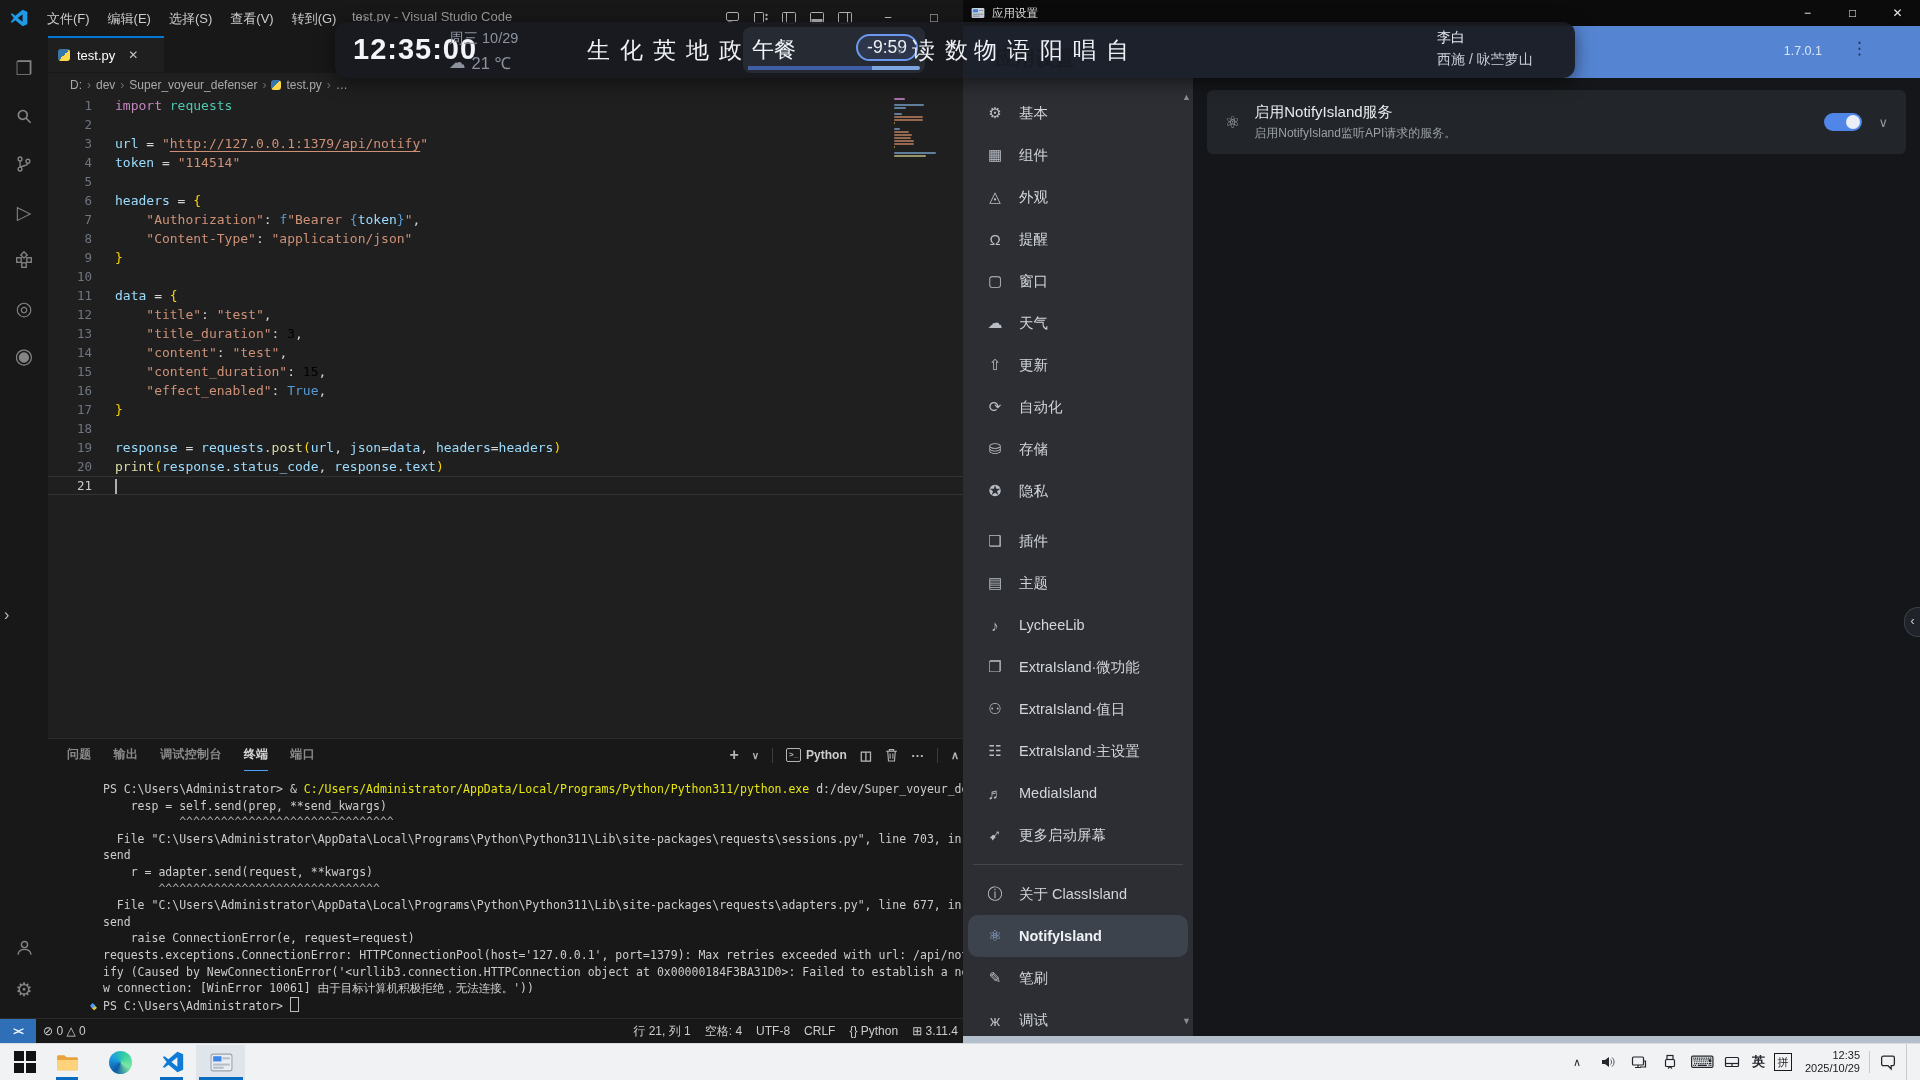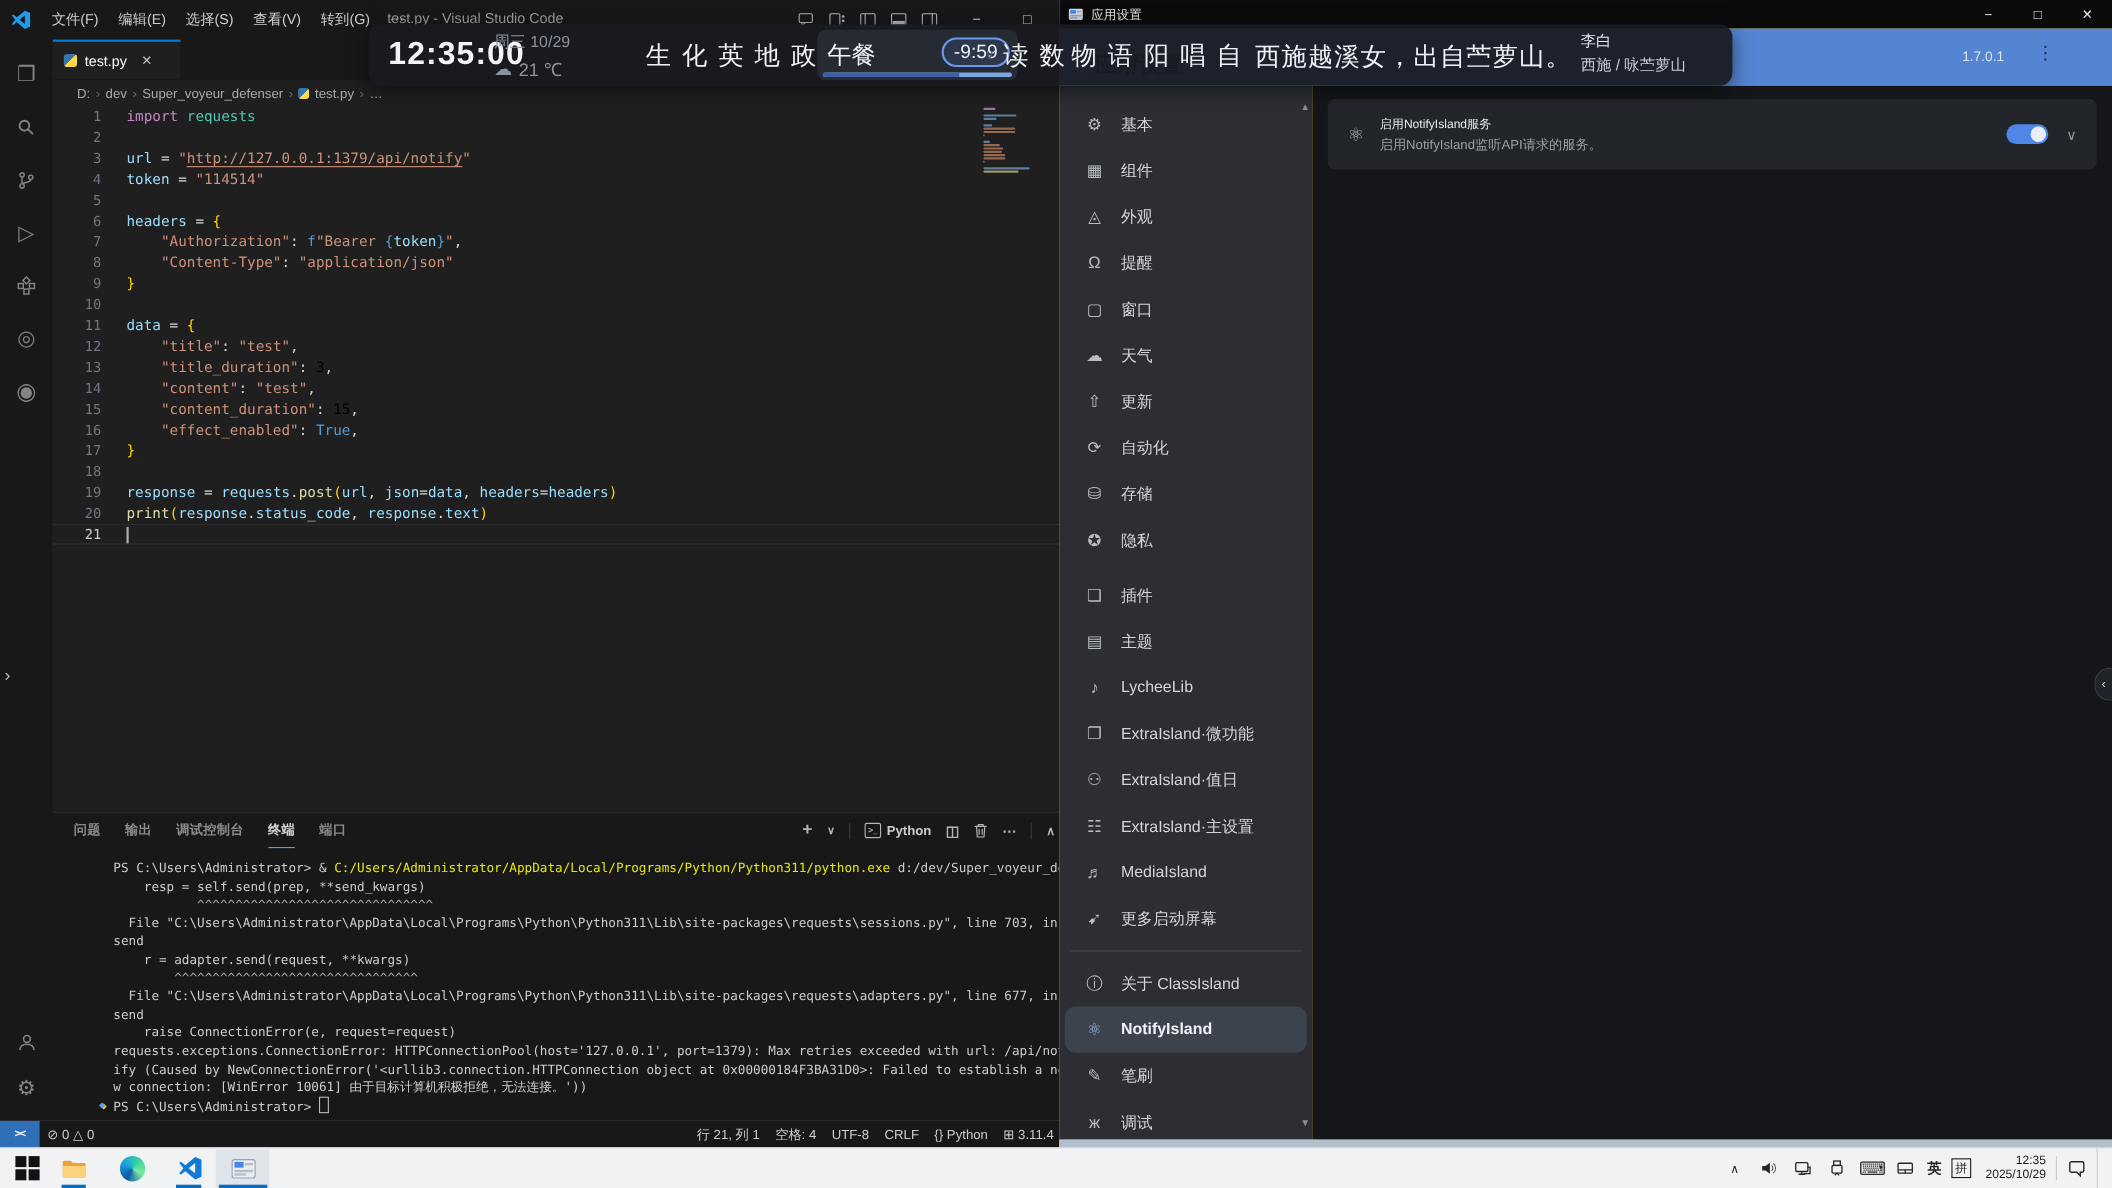--- a/index.html
+++ b/index.html
@@ -80,21 +80,21 @@
   .nav-item.sel .nav-ic{color:#9db7e8;}
   .nav-item.sel .nav-label{color:#eef1f6;font-weight:bold;}
   .nav-div{height:1px;background:#43464c;margin:8px 10px;}
   .nav-gap{height:8px;}
   .nav-scroll{position:absolute;right:2px;top:14px;bottom:10px;width:9px;}
   .nav-scroll .arr{position:absolute;left:0;width:9px;color:#8a8e94;font-size:9px;text-align:center;}
   .s-content{position:absolute;left:230px;top:78px;right:0;bottom:7px;background:#141619;}
   .s-card{position:absolute;left:14px;right:14px;top:12px;height:64px;background:#222529;border-radius:6px;
       display:flex;align-items:center;padding:0 18px;box-sizing:border-box;}
   .s-card-ic{color:#aab0b8;font-size:17px;margin-right:14px;flex:none;}
-  .s-card-title{color:#e8eaed;font-size:11px;}
+  .s-card-title{color:#e8eaed;font-size:15px;}
   .s-card-sub{color:#9aa0a6;font-size:12px;margin-top:3px;}
   .toggle{width:38px;height:18px;border-radius:9px;background:#4f86e8;position:relative;margin-left:auto;flex:none;}
   .toggle .knob{position:absolute;right:2px;top:2px;width:14px;height:14px;border-radius:50%;background:#e9eef8;}
   .s-card-chev{color:#9097a0;font-size:13px;margin-left:16px;}
   .s-bottom{position:absolute;left:0;right:0;bottom:0;height:7px;background:#b4bfcc;}
   
   #island{position:absolute;left:335px;top:22px;width:1240px;height:56px;border-radius:12px;
      background:rgba(24,27,33,.94);box-shadow:0 4px 18px rgba(0,0,0,.5);z-index:50;}
   .isl-clock{position:absolute;left:18px;top:11px;color:#f2f4f8;font-size:29px;font-weight:bold;letter-spacing:1px;}
   .isl-datecol{position:absolute;left:114px;top:7px;color:#8d939e;}
@@ -490,21 +490,20 @@
         <span>读</span>
         <span>数</span>
       </div>
     <div class="isl-subjects" id="subj-later" style="left:634px">
         <span>物</span>
         <span>语</span>
         <span>阳</span>
         <span>唱</span>
         <span>自</span>
       </div>
-    <div class="isl-poem">西施越溪女，出自苎萝山。</div>
     <div class="isl-attr">
       <div class="isl-author">李白</div>
       <div class="isl-src">西施 / 咏苎萝山</div>
     </div>
   </div>
 
   <div id="edge-notch">‹</div>
   <div id="left-chev">›</div>
 
   <div id="taskbar">

